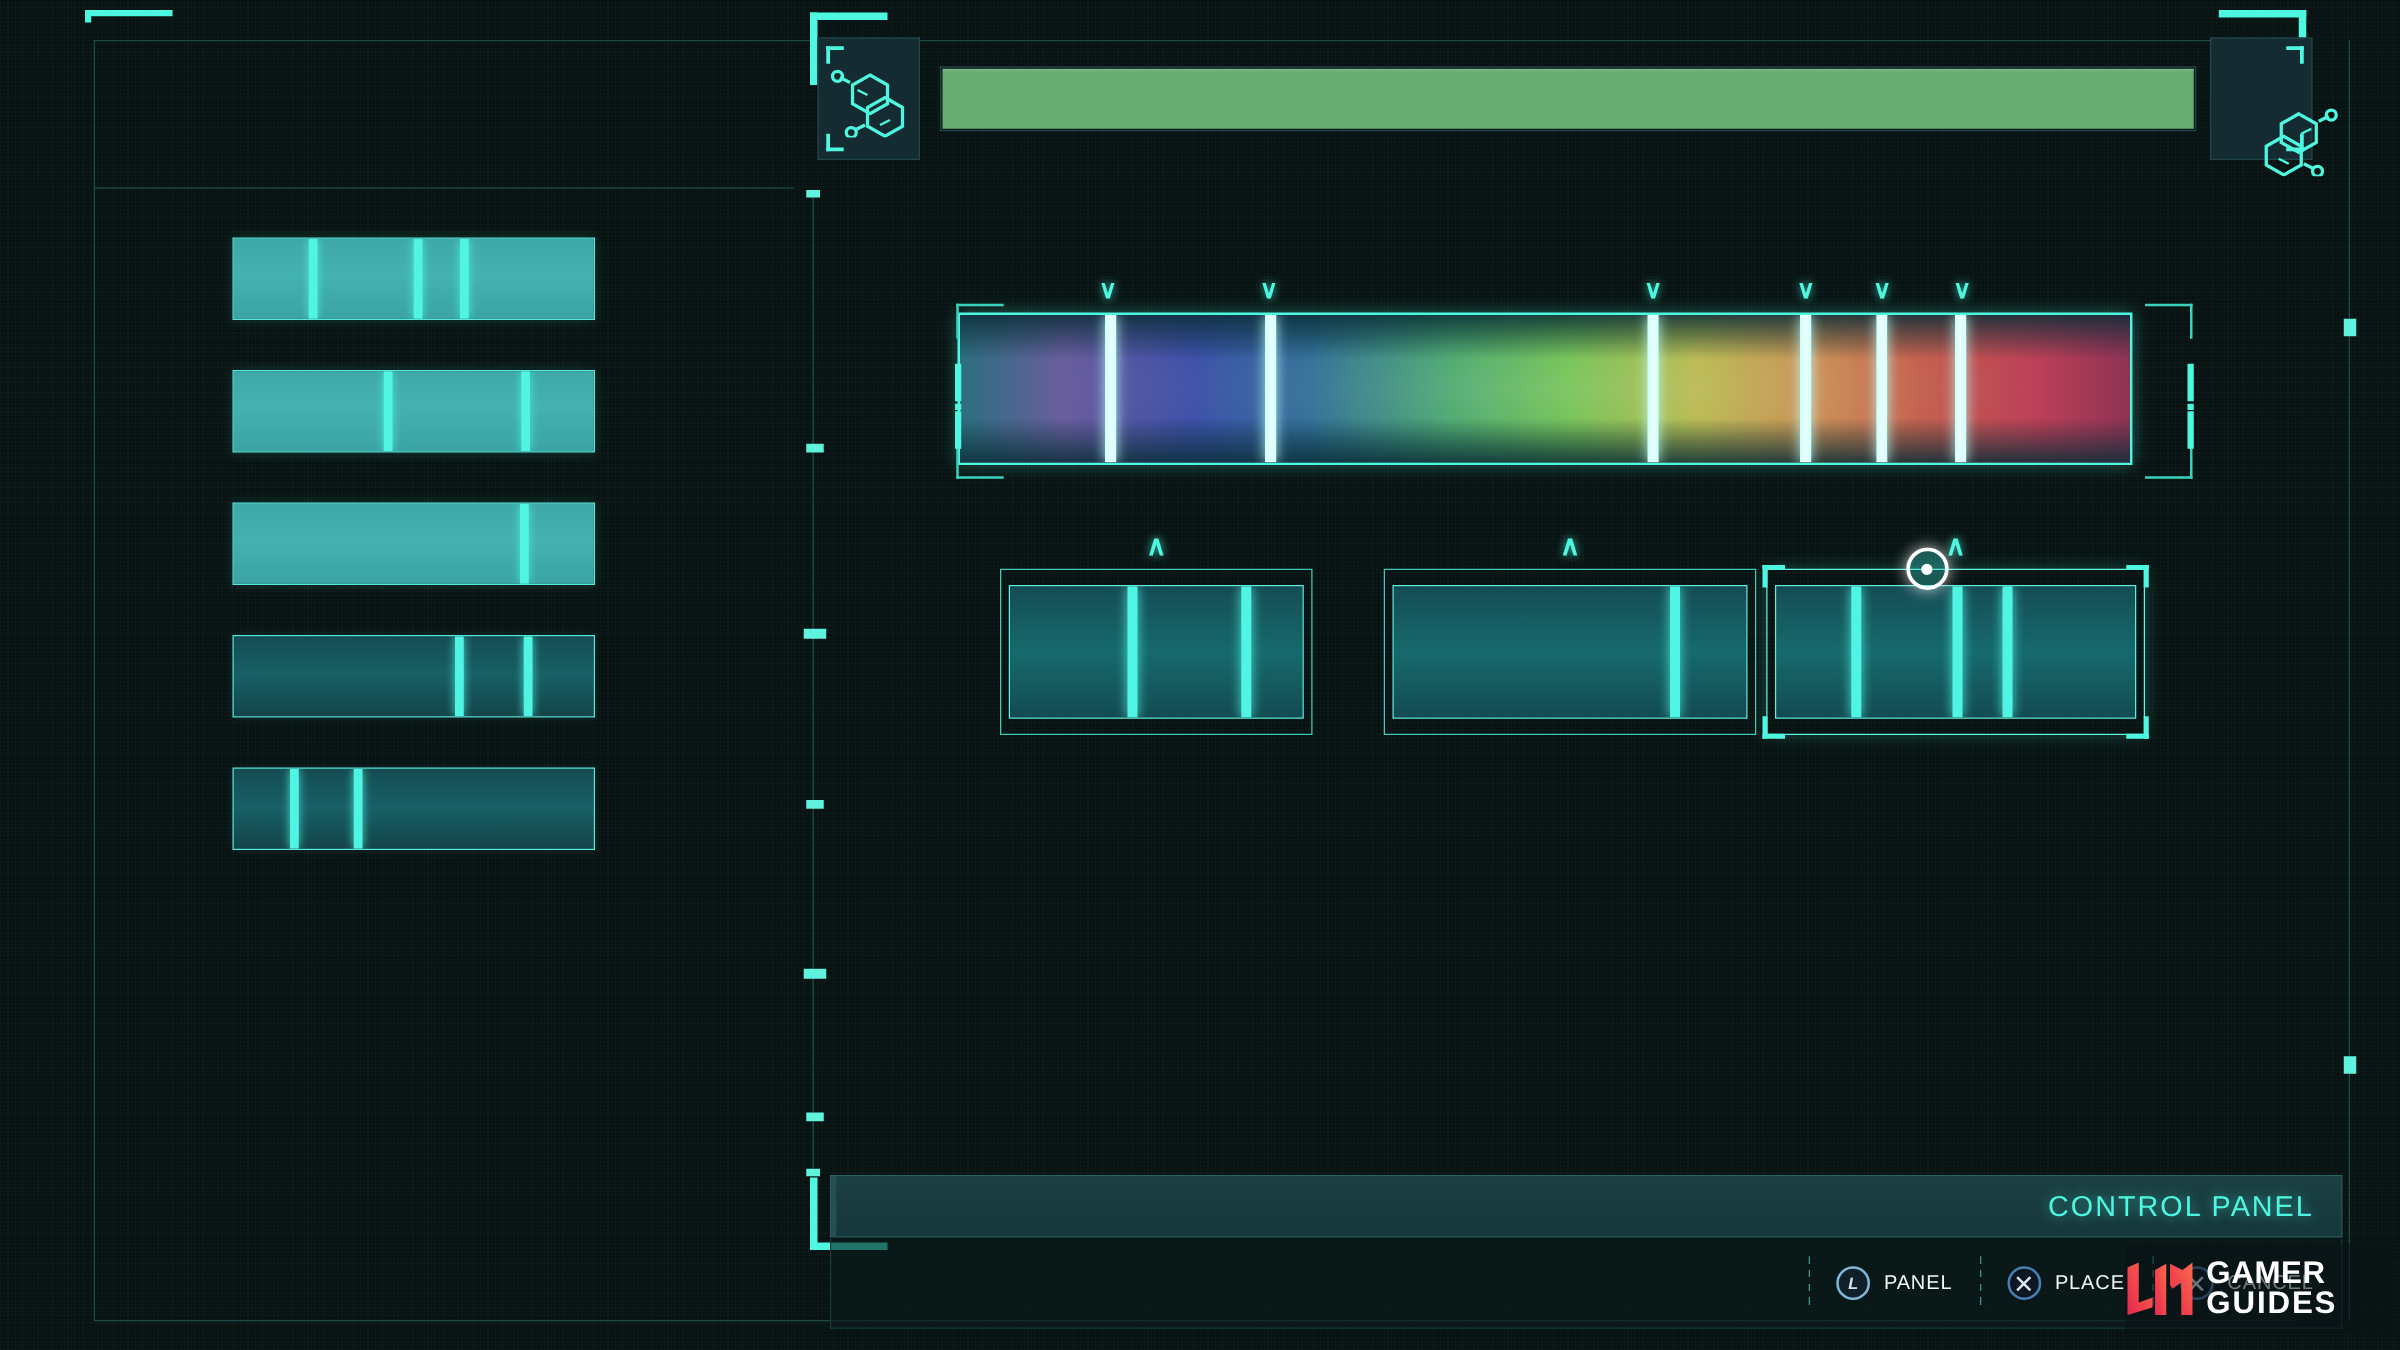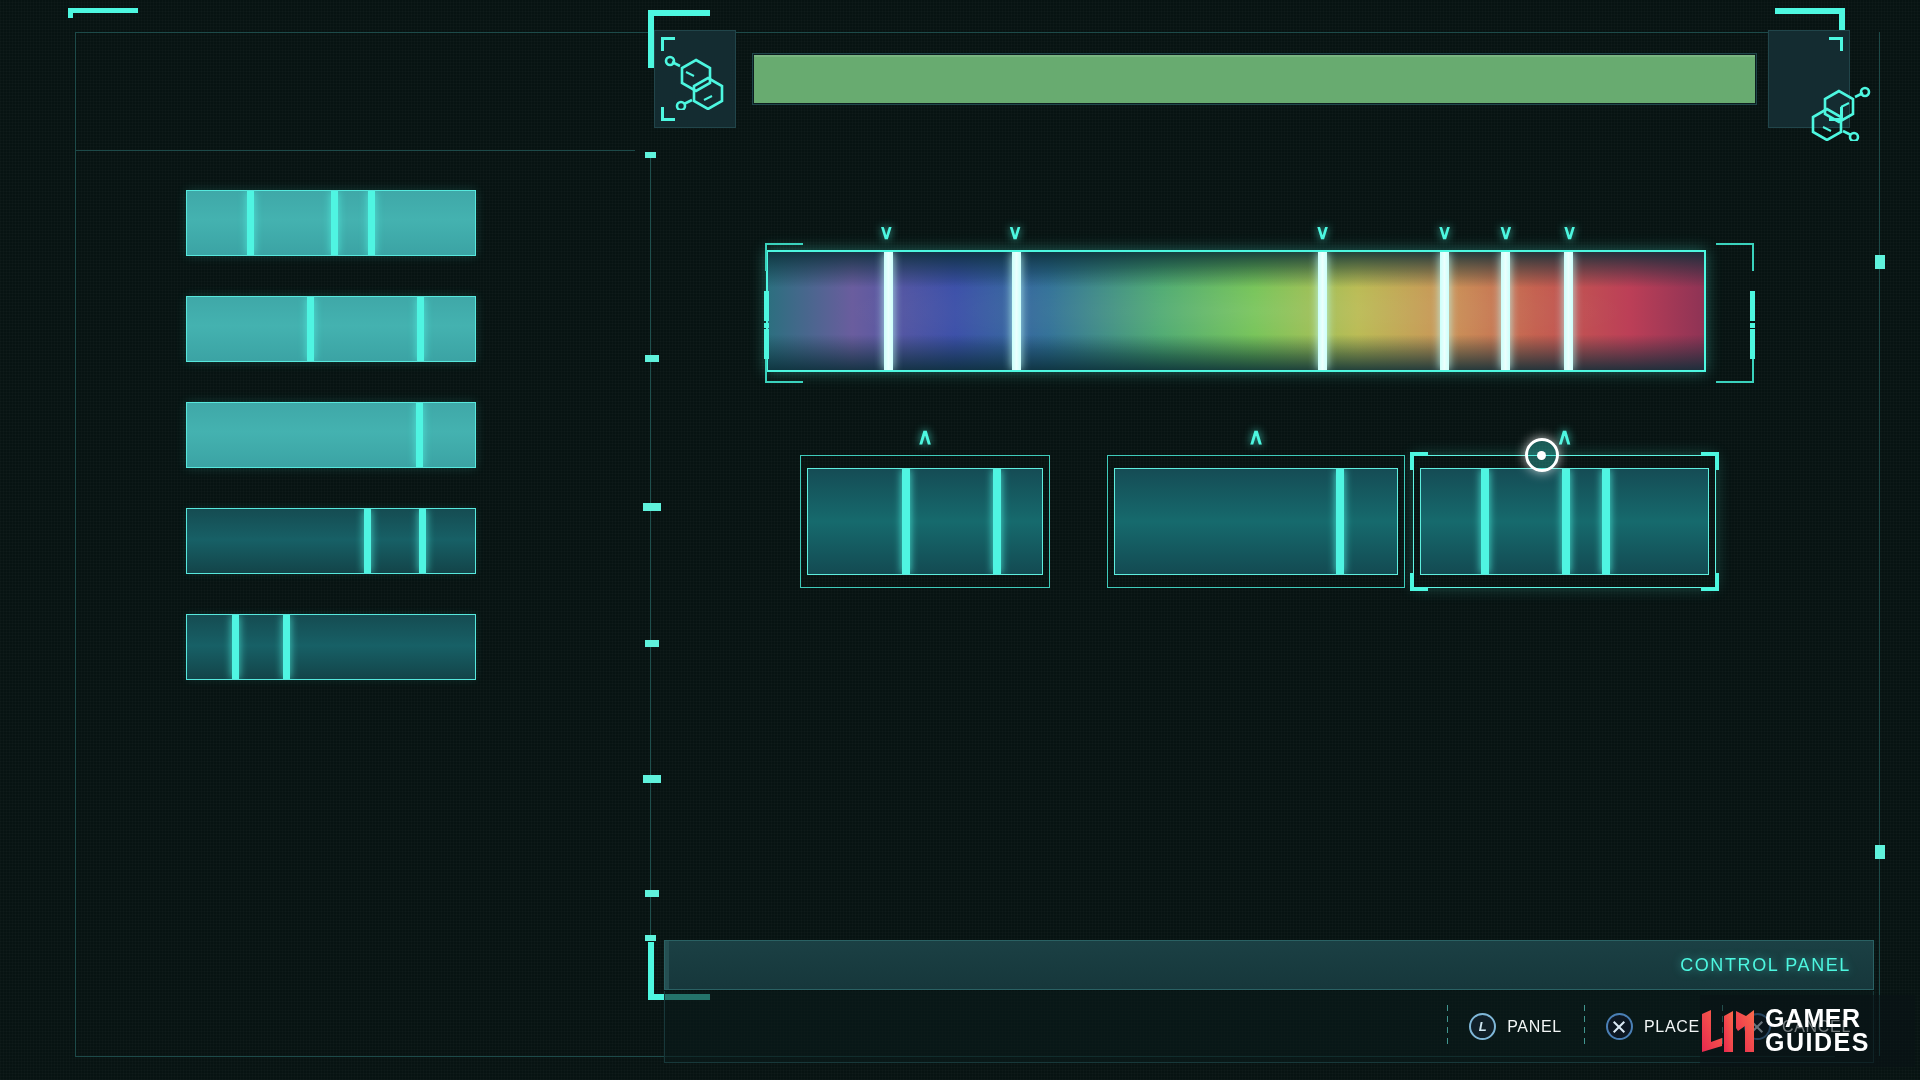--- a/index.html
+++ b/index.html
@@ -141,21 +141,21 @@
 
   
   #control-panel-bar {
     position: absolute; left: 664px; top: 940px; width: 1210px; height: 50px;
     background: linear-gradient(180deg,#1b4044 0%,#16373b 100%);
     border: 1px solid #2a6163;
     display: flex; align-items: center; justify-content: flex-end;
   }
   #control-panel-bar::before { content:""; position:absolute; left:0; top:0; bottom:0; width:4px; background:#254f52; }
   #control-panel-label {
-    color:#4df7e0; font-size:18px; letter-spacing:1.6px; margin-right:22px;
+    color:#4df7e0; font-size:23px; letter-spacing:1.6px; margin-right:22px;
     text-shadow: 0 0 9px rgba(77,247,224,0.55);
   }
   #action-bar {
     position:absolute; left:664px; top:991px; width:1210px; height:72px;
     border:1px solid #17383a; border-top:none;
     background: rgba(10,26,27,0.6);
     display:flex; align-items:center; justify-content:flex-end;
   }
   .action { display:flex; align-items:center; gap:11px; padding: 0 22px; position:relative; height:100%; }
   .action + .action::before {

